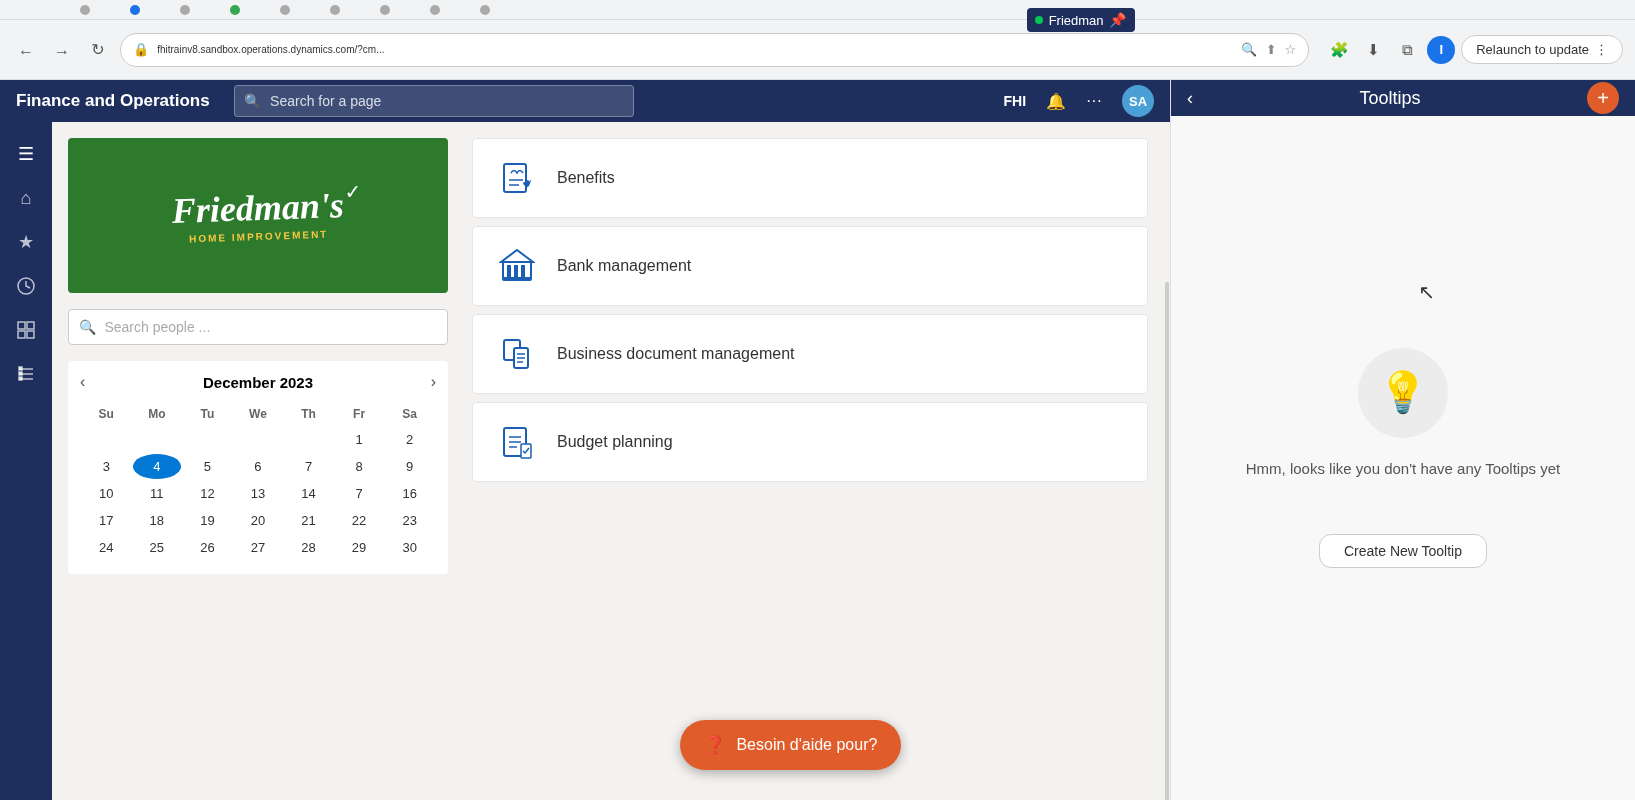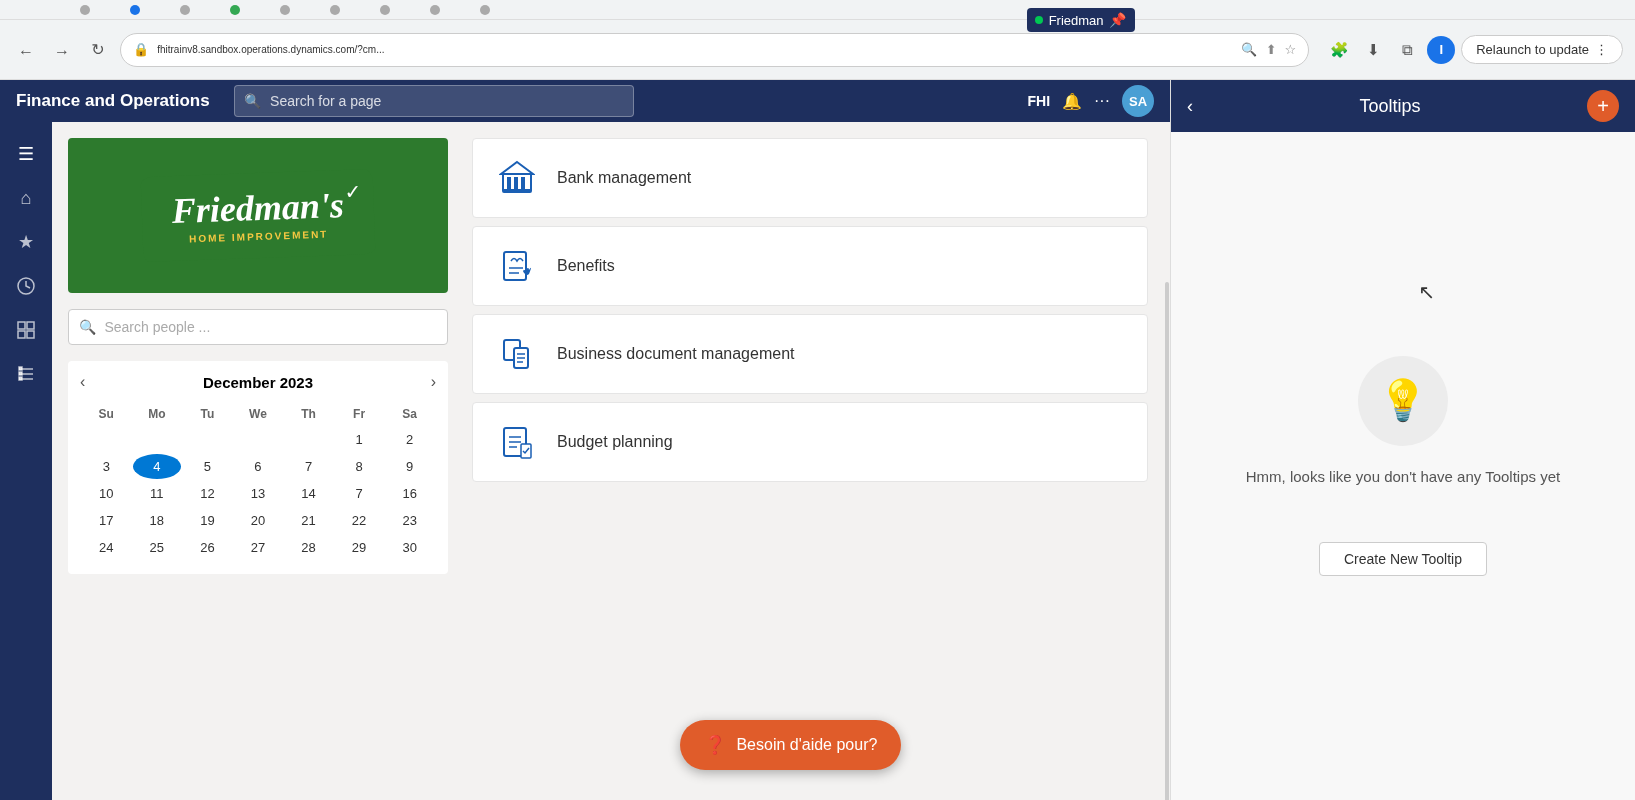--- a/index.html
+++ b/index.html
@@ -128,21 +128,21 @@
       align-items: center;
       padding: 0 10px;
       gap: 8px;
       color: rgba(255,255,255,0.8);
       font-size: 14px;
       cursor: text;
     }
     .nav-right {
       display: flex;
       align-items: center;
-      gap: 12px;
+      gap: 20px;
       margin-left: auto;
       justify-content: flex-end;
     }
     .nav-icon-btn {
       color: white;
       font-size: 16px;
       cursor: pointer;
       background: transparent;
       border: none;
     }
@@ -336,21 +336,21 @@
       background: #f8f8f8;
       border-left: 1px solid #ddd;
       display: flex;
       flex-direction: column;
     }
     .tooltips-header {
       background: #1e2f5e;
       display: flex;
       align-items: center;
       padding: 0 16px;
-      height: 52px;
+      height: 36px;
       gap: 12px;
     }
     .tooltips-back-btn {
       color: white;
       font-size: 18px;
       background: none;
       border: none;
       cursor: pointer;
     }
     .tooltips-title {
@@ -391,21 +391,21 @@
     }
     .tooltips-empty-text {
       text-align: center;
       color: #555;
       font-size: 15px;
       line-height: 1.5;
     }
     .create-tooltip-btn {
       background: white;
       border: 1px solid #ccc;
-      border-radius: 4px;
+      border-radius: 12px;
       padding: 8px 24px;
       font-size: 14px;
       cursor: pointer;
       color: #333;
       margin-top: 34px;
     }
 
     .scrollbar-indicator {
       width: 4px;
       background: #ccc;
@@ -593,42 +593,42 @@
                   </tr>
                 </tbody>
             </table>
           </div>
         </div>
 
         <div class="modules-panel">
           <div class="module-card">
             <div class="module-icon">
               <svg width="36" height="36" viewBox="0 0 36 36" fill="none">
+                <rect x="5" y="4" width="22" height="28" rx="2" stroke="#1a5fb4" stroke-width="2"></rect>
+                <path d="M12 13 Q15 8 18 13 Q21 8 24 13" stroke="#1a5fb4" stroke-width="1.5" fill="none"></path>
+                <line x1="10" y1="20" x2="24" y2="20" stroke="#1a5fb4" stroke-width="1.5"></line>
+                <line x1="10" y1="25" x2="20" y2="25" stroke="#1a5fb4" stroke-width="1.5"></line>
+                <path d="M26 22 Q30 18 30 22 Q34 16 30 26 Q28 28 26 26 Q22 22 26 22Z" fill="#1a5fb4"></path>
+              </svg>
+            </div>
+            <span class="module-name">Benefits</span>
+          </div>
+
+          <div class="module-card">
+            <div class="module-icon">
+              <svg width="36" height="36" viewBox="0 0 36 36" fill="none">
                 <rect x="4" y="14" width="28" height="18" rx="1" stroke="#1a5fb4" stroke-width="2"></rect>
                 <polygon points="18,2 34,14 2,14" stroke="#1a5fb4" stroke-width="2" fill="none"></polygon>
                 <rect x="8" y="17" width="4" height="12" fill="#1a5fb4"></rect>
                 <rect x="15" y="17" width="4" height="12" fill="#1a5fb4"></rect>
                 <rect x="22" y="17" width="4" height="12" fill="#1a5fb4"></rect>
                 <rect x="4" y="29" width="28" height="3" fill="#1a5fb4"></rect>
               </svg>
             </div>
             <span class="module-name">Bank management</span>
-          </div>
-
-          <div class="module-card">
-            <div class="module-icon">
-              <svg width="36" height="36" viewBox="0 0 36 36" fill="none">
-                <rect x="5" y="4" width="22" height="28" rx="2" stroke="#1a5fb4" stroke-width="2"></rect>
-                <path d="M12 13 Q15 8 18 13 Q21 8 24 13" stroke="#1a5fb4" stroke-width="1.5" fill="none"></path>
-                <line x1="10" y1="20" x2="24" y2="20" stroke="#1a5fb4" stroke-width="1.5"></line>
-                <line x1="10" y1="25" x2="20" y2="25" stroke="#1a5fb4" stroke-width="1.5"></line>
-                <path d="M26 22 Q30 18 30 22 Q34 16 30 26 Q28 28 26 26 Q22 22 26 22Z" fill="#1a5fb4"></path>
-              </svg>
-            </div>
-            <span class="module-name">Benefits</span>
           </div>
 
           <div class="module-card">
             <div class="module-icon">
               <svg width="36" height="36" viewBox="0 0 36 36" fill="none">
                 <rect x="5" y="4" width="16" height="20" rx="2" stroke="#1a5fb4" stroke-width="2"></rect>
                 <rect x="15" y="12" width="14" height="20" rx="2" stroke="#1a5fb4" stroke-width="2" fill="white"></rect>
                 <line x1="18" y1="18" x2="26" y2="18" stroke="#1a5fb4" stroke-width="1.5"></line>
                 <line x1="18" y1="22" x2="26" y2="22" stroke="#1a5fb4" stroke-width="1.5"></line>
                 <line x1="18" y1="26" x2="24" y2="26" stroke="#1a5fb4" stroke-width="1.5"></line>

